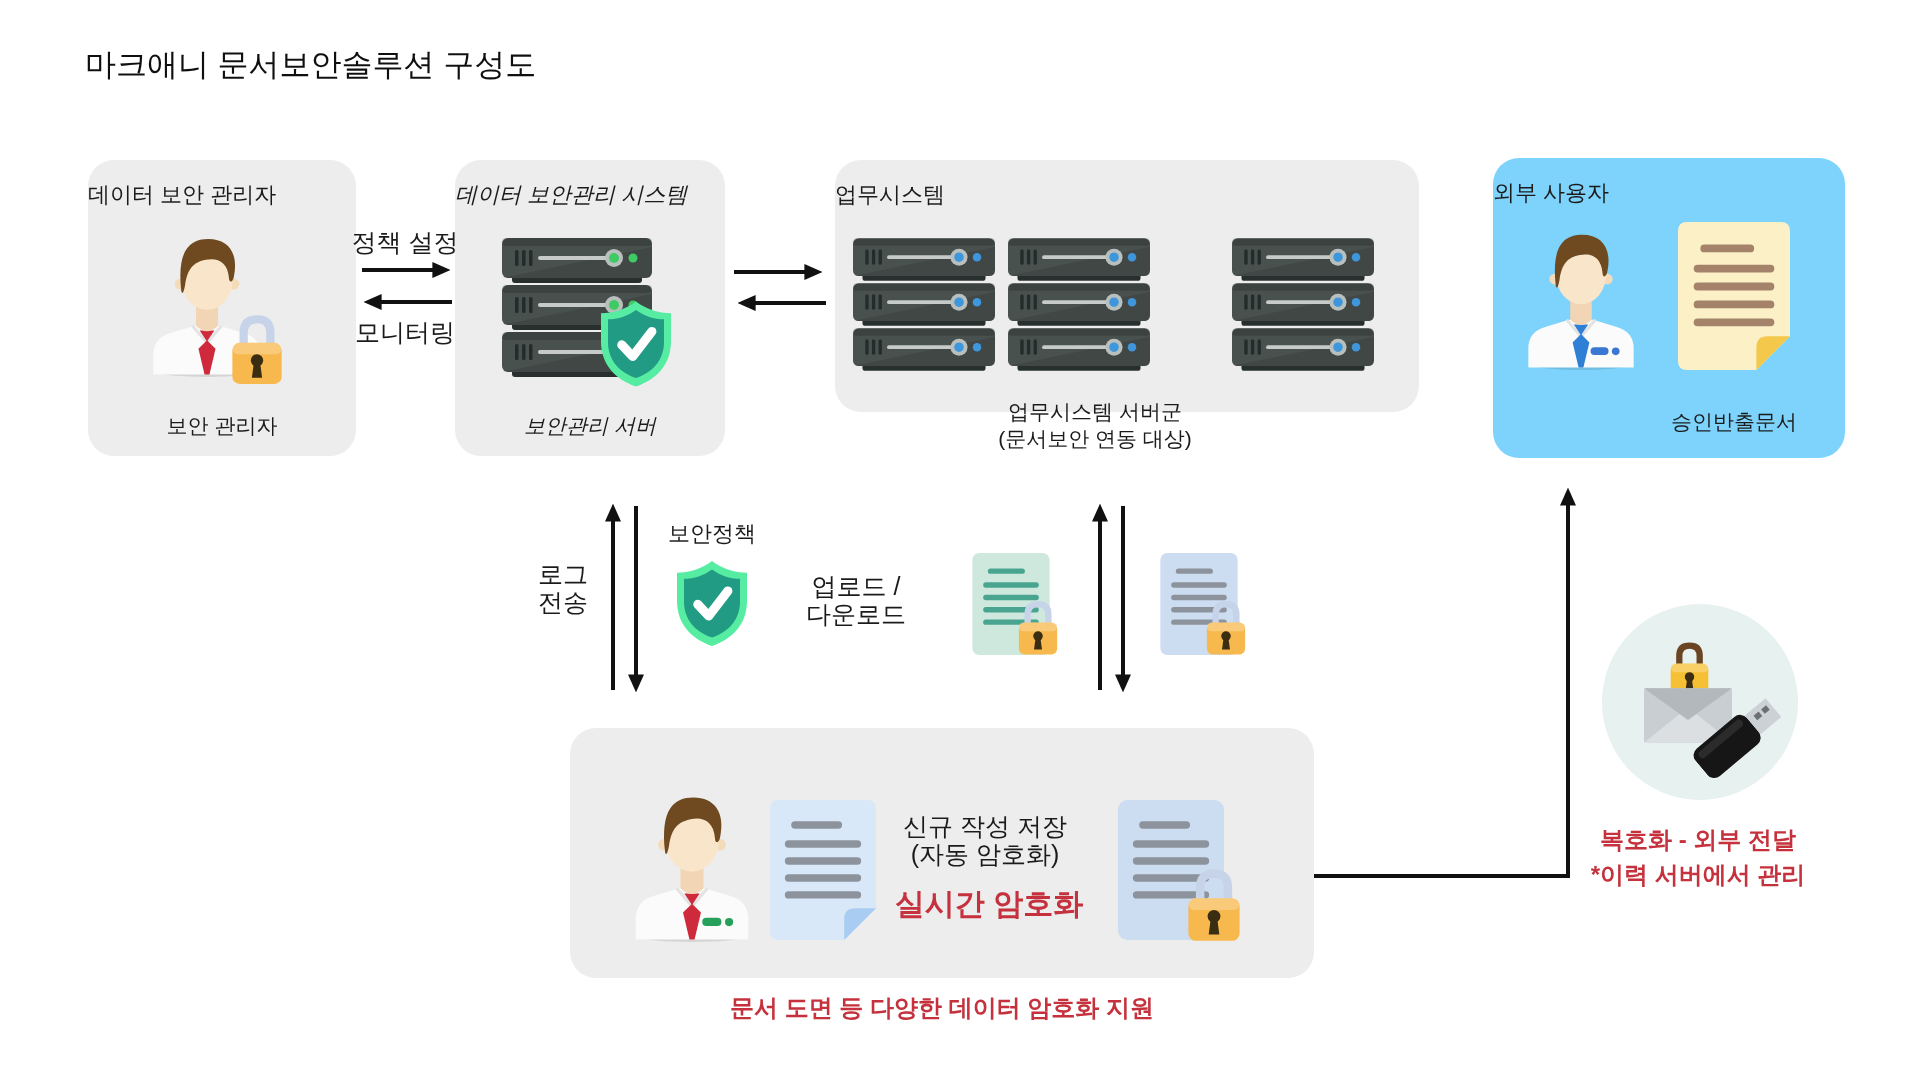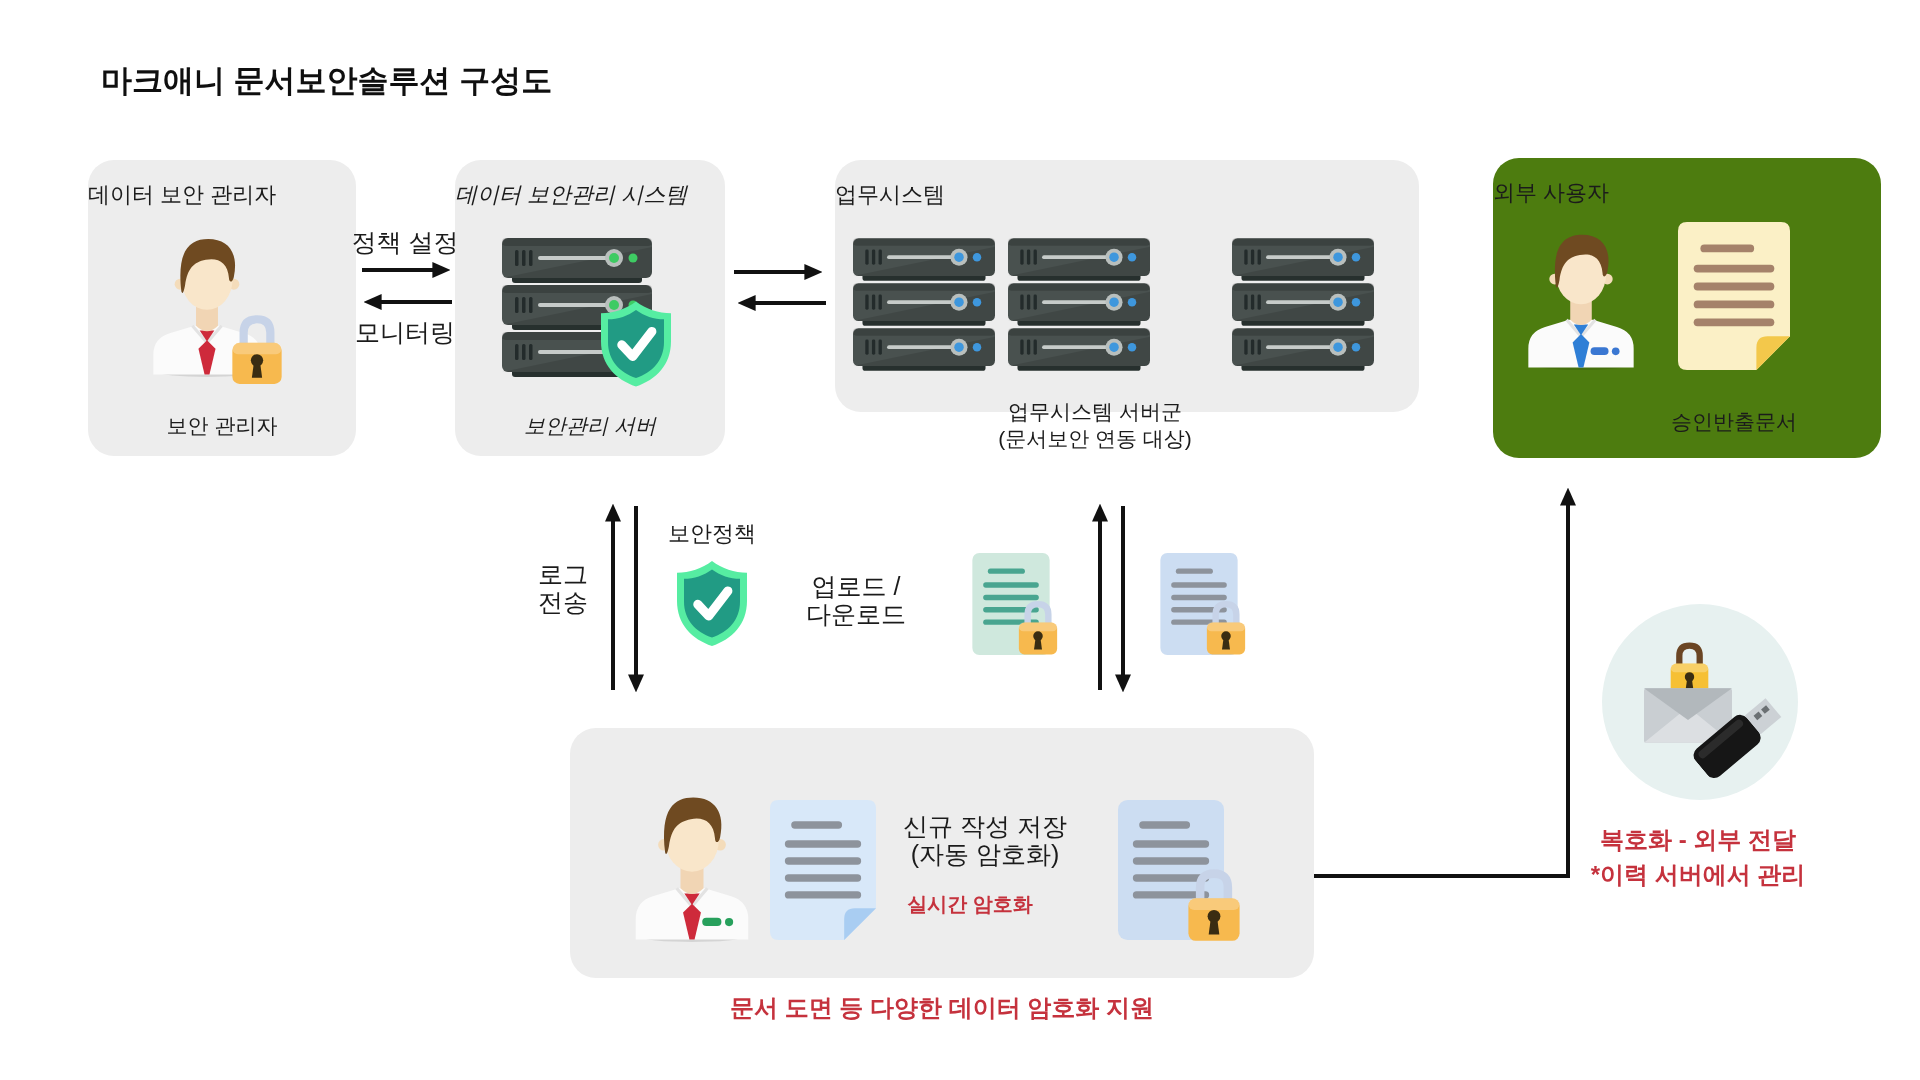--- a/index.html
+++ b/index.html
@@ -1,21 +1,21 @@
 <!DOCTYPE html>
 <html><head>
 <meta charset="utf-8">
 <style>
   html,body{margin:0;padding:0;background:#fff;}
   body{width:1920px;height:1080px;position:relative;overflow:hidden;
        font-family:"Liberation Sans","DejaVu Sans",sans-serif;color:#1b1b1b;}
   .abs{position:absolute;}
-  .main-title{position:absolute;left:85px;top:44px;font-size:31px;font-weight:700;color:#0f0f0f;margin:16px;}
+  .main-title{position:absolute;left:85px;top:44px;font-size:31px;font-weight:400;color:#0f0f0f;margin:0;}
   .box{position:absolute;background:#ededed;border-radius:26px;}
-  .box.dark{background:#4d7c0f;padding-left:36px;}
+  .box.dark{background:#7dd3fc;}
   .box-title{position:absolute;left:0;top:20px;width:100%;text-align:left;font-size:22px;font-weight:500;}
   .box-label{position:absolute;text-align:center;font-size:21px;font-weight:400;}
   .link-label{position:absolute;text-align:center;font-size:25px;line-height:28px;font-weight:400;}
   .red{color:#c5323d;font-weight:700;}
   .caption{position:absolute;text-align:center;font-size:24px;}
   .server-stack{position:absolute;display:flex;flex-direction:column;gap:1px;}
   .overlay{position:absolute;left:0;top:0;pointer-events:none;}
   .circle-badge{position:absolute;left:1602px;top:604px;width:196px;height:196px;border-radius:50%;background:#e7f1f0;}
   .usb-rot{transform:rotate(-40deg);}
 </style>
@@ -245,21 +245,21 @@
     <svg class="abs" style="left:58px;top:58px" width="128" height="156">
         <use href="#sym-person" style="--pen:#27a05c"></use>
       </svg>
     <svg class="abs" style="left:200px;top:70px" width="106" height="144">
         <use href="#sym-doc-fold"></use>
       </svg>
     <div class="link-label" style="left:315px;top:84px;width:200px;line-height:28px">
       <span style="display:block">신규 작성 저장</span>
       <span style="display:block">(자동 암호화)</span>
     </div>
-    <div class="link-label red" style="left:300px;top:162px;width:200px;font-size:20px">실시간 암호화</div>
+    <div class="link-label red" style="left:319px;top:162px;width:200px;font-size:30px">실시간 암호화</div>
     <svg class="abs" style="left:548px;top:70px" width="106" height="144">
         <use href="#sym-doc" style="--doc:#ccddf2;--line:#8d939c"></use>
       </svg>
     <svg class="abs" style="left:612px;top:136px" width="64" height="79">
         <use href="#sym-lock"></use>
       </svg>
   </div>
 
   <div class="caption red" style="left:592px;top:992px;width:700px">문서 도면 등 다양한 데이터 암호화 지원</div>
 

